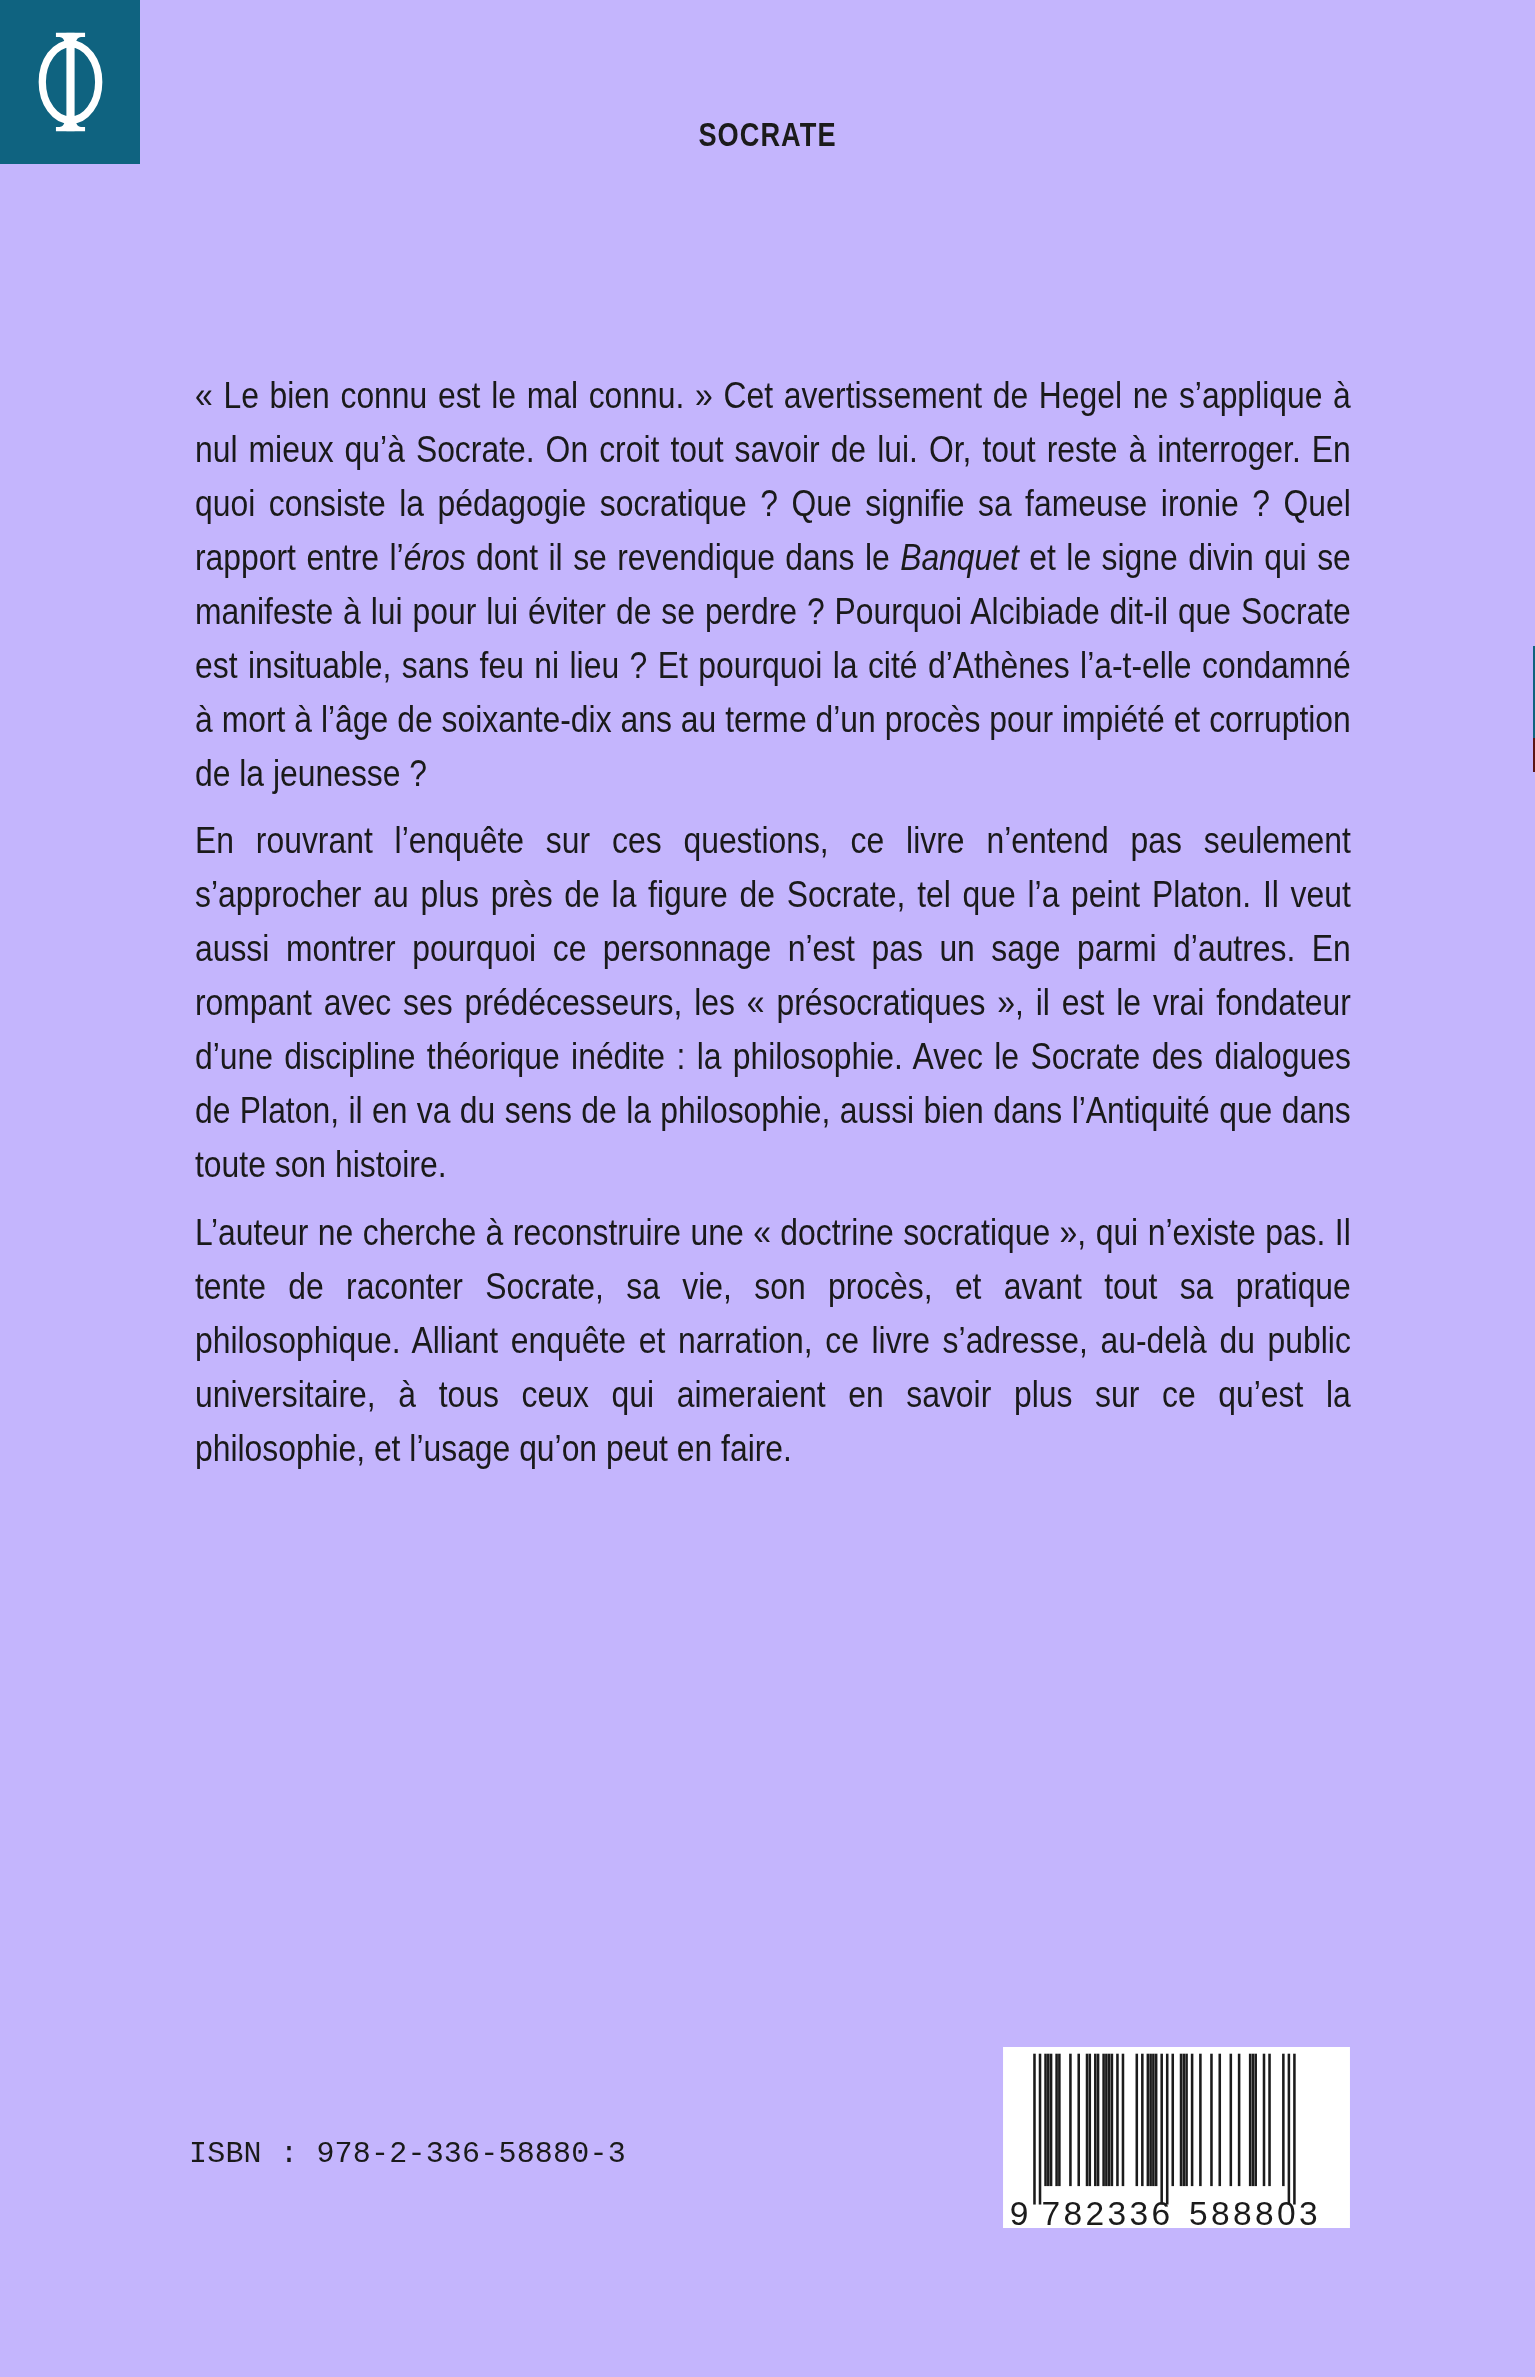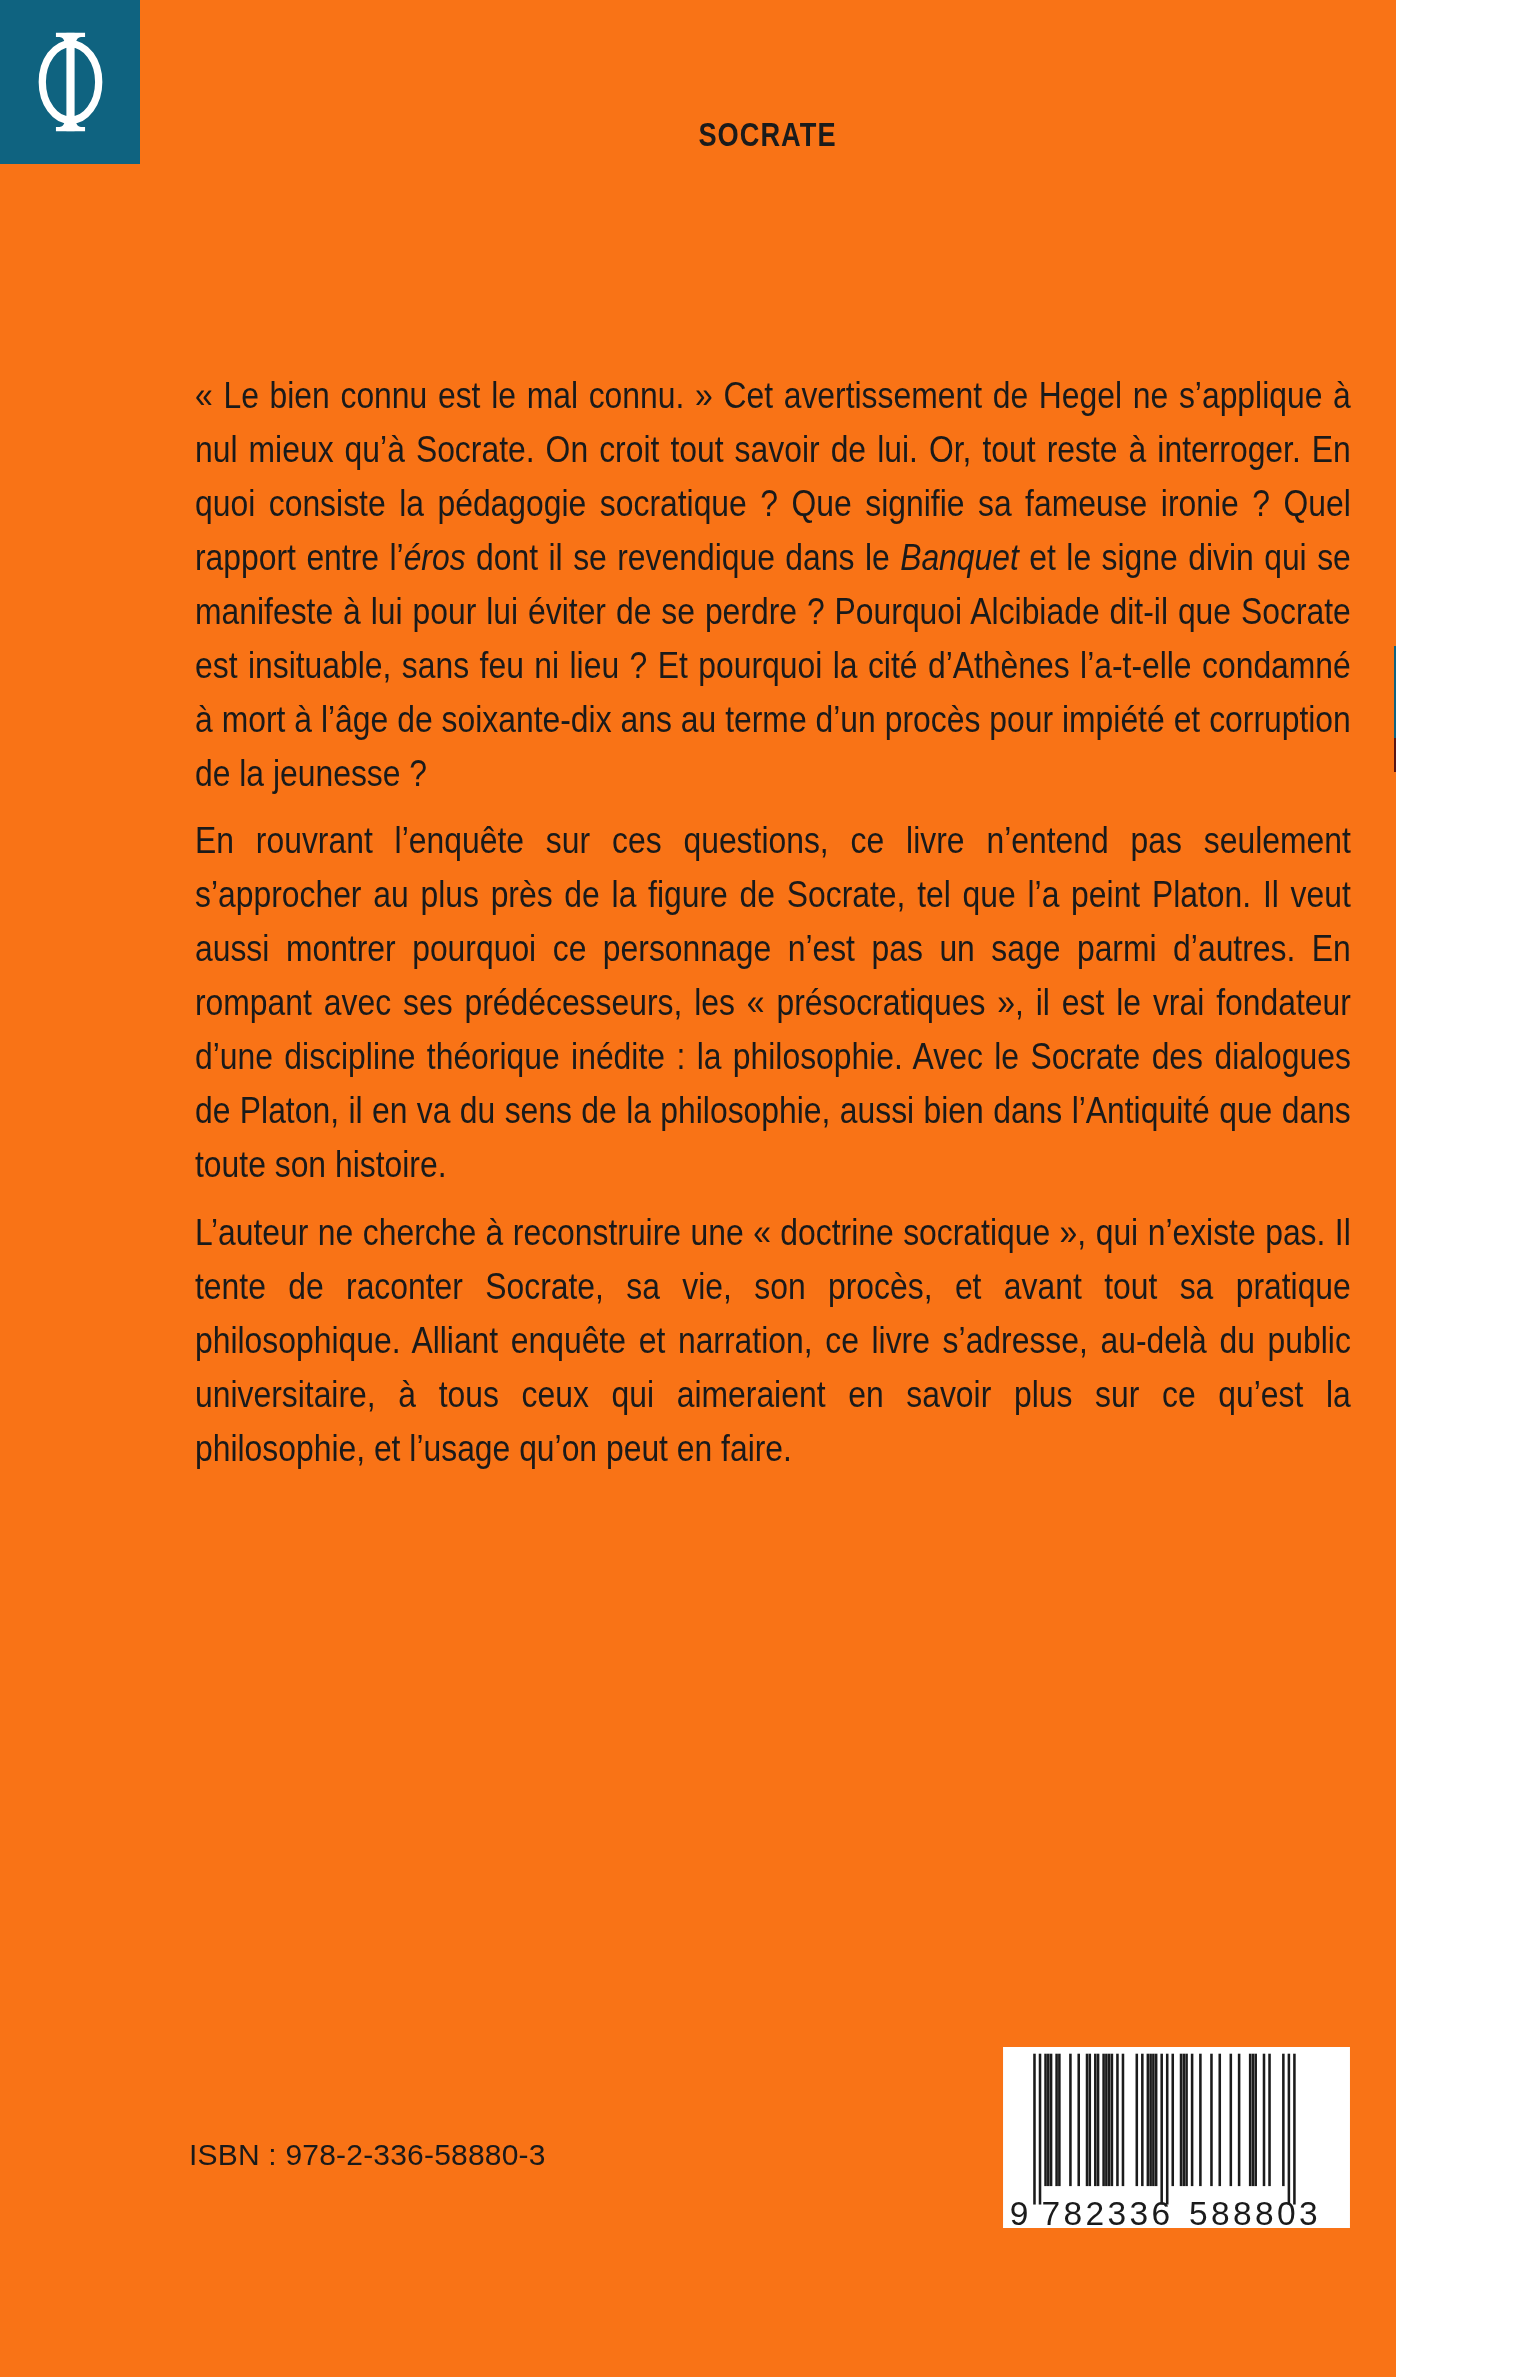--- a/index.html
+++ b/index.html
@@ -7,23 +7,23 @@
     padding: 0;
     background: #ffffff;
   }
 
   body {
     font-family: "Liberation Sans", sans-serif;
   }
 
   .page {
     position: relative;
-    width: 1396px;
+    width: 1535px;
     height: 2377px;
-    background: #f97316;
+    background: #c4b5fd;
     overflow: hidden;
   }
 
   
   .logo-block {
     position: absolute;
     left: 0;
     top: 0;
     width: 140px;
     height: 164px;
@@ -107,21 +107,21 @@
     font-style: italic;
   }
 
   
   .isbn-block {
     position: absolute;
     left: 189px;
     top: 2131px;
   }
   .isbn-line {
-    font-family: Liberation Sans, sans-serif;
+    font-family: Liberation Mono, monospace;
     font-weight: 400;
     font-size: 30px;
     line-height: 47px;
     color: #1a1a1a;
     letter-spacing: 0.2px;
   }
   .price-line {
     font-family: "Liberation Sans", sans-serif;
     font-weight: 400;
     font-size: 37px;

